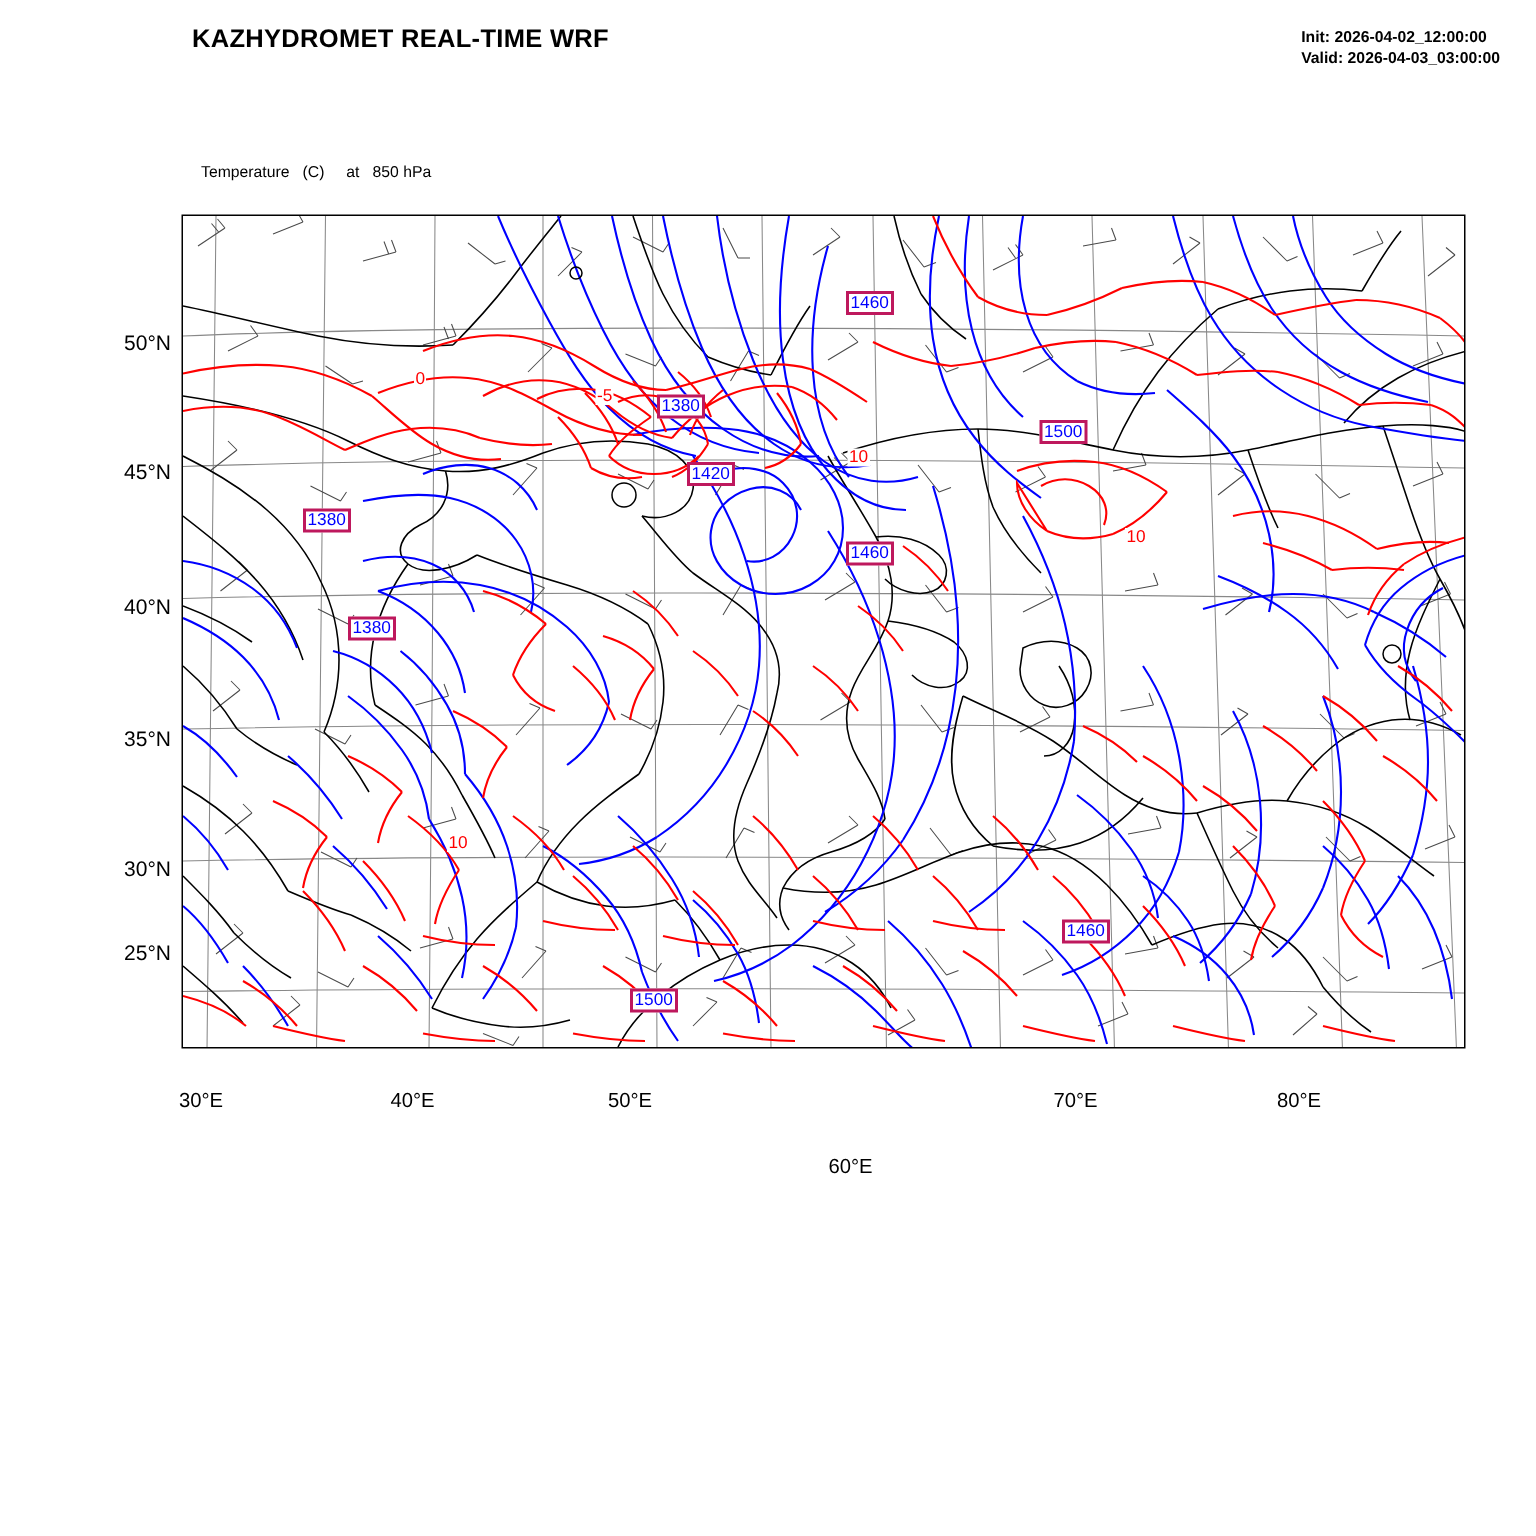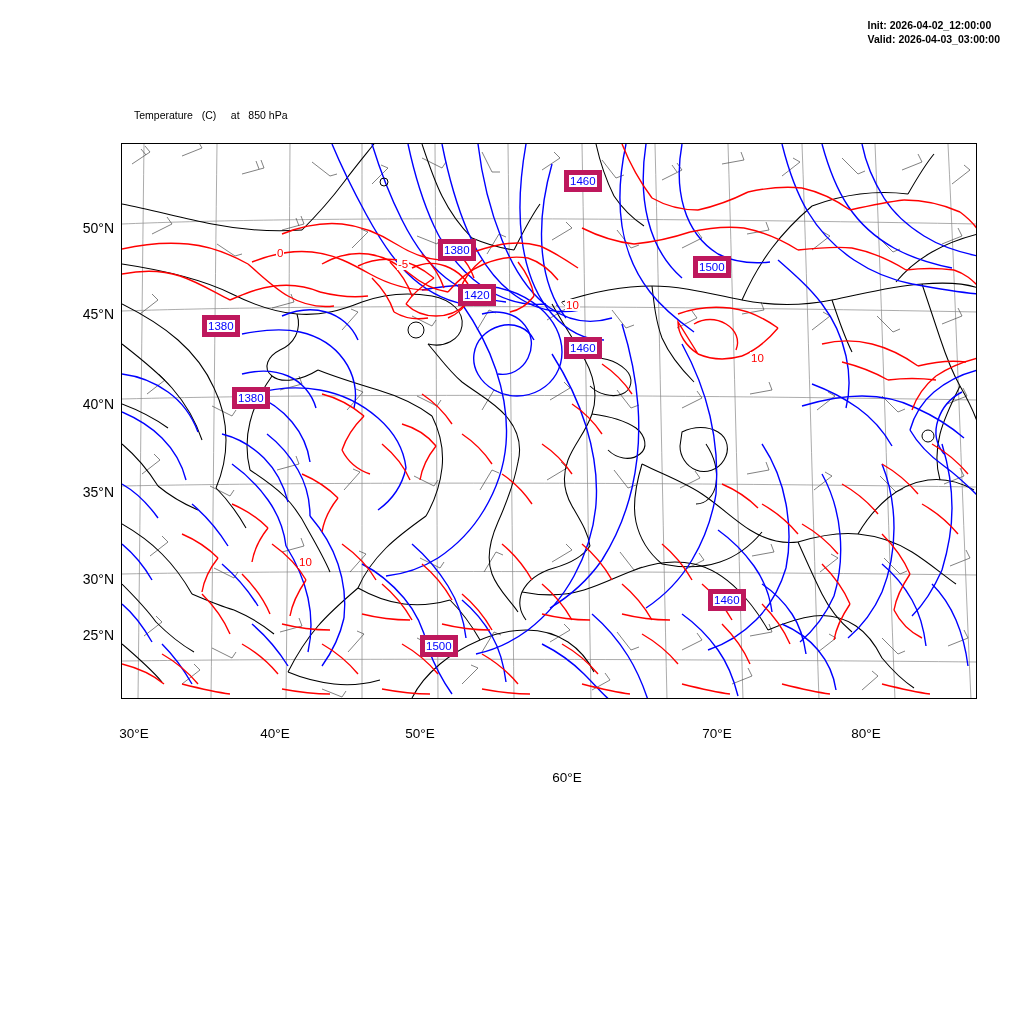--- a/index.html
+++ b/index.html
@@ -89,28 +89,29 @@
   }
   .legend .h-line { color: #0000ff; }
   .legend .t-line { color: #ff0000; }
   .clabel {
     position: absolute;
     font-size: 11.5px;
     background: #ffffff;
     padding: 0 1px;
     white-space: nowrap;
   }
-  .clabel.h { color: #0000ff; border: 5px solid #be185d; }
+  .clabel.h { color: #0000ff; border: 2px solid #be185d; margin-top: 24px; }
   .clabel.t { color: #ff0000; border: none; }
 </style>
 </head>
 <body>
 
 <div id="page">
 
+  <div class="title">KAZHYDROMET REAL-TIME WRF</div>
 
   <div class="init-block">
     <div>Init: 2026-04-02_12:00:00</div>
     <div>Valid: 2026-04-03_03:00:00</div>
   </div>
 
   <div class="field-block">
     <span class="field-row">Temperature   (C)     at   850 hPa</span>
     <span class="field-row">Height   (m)      at   850 hPa</span>
     <span class="field-row">Wind   (m/s)     at   850 hPa</span>

